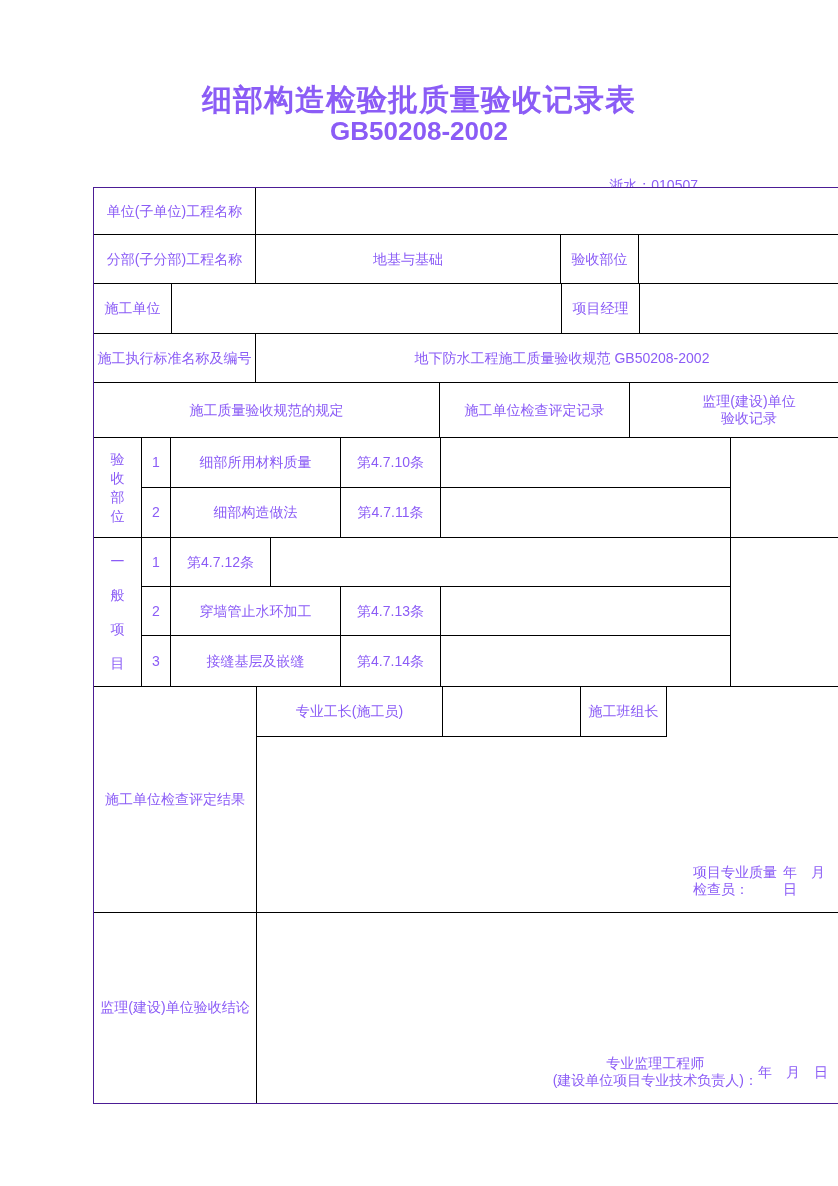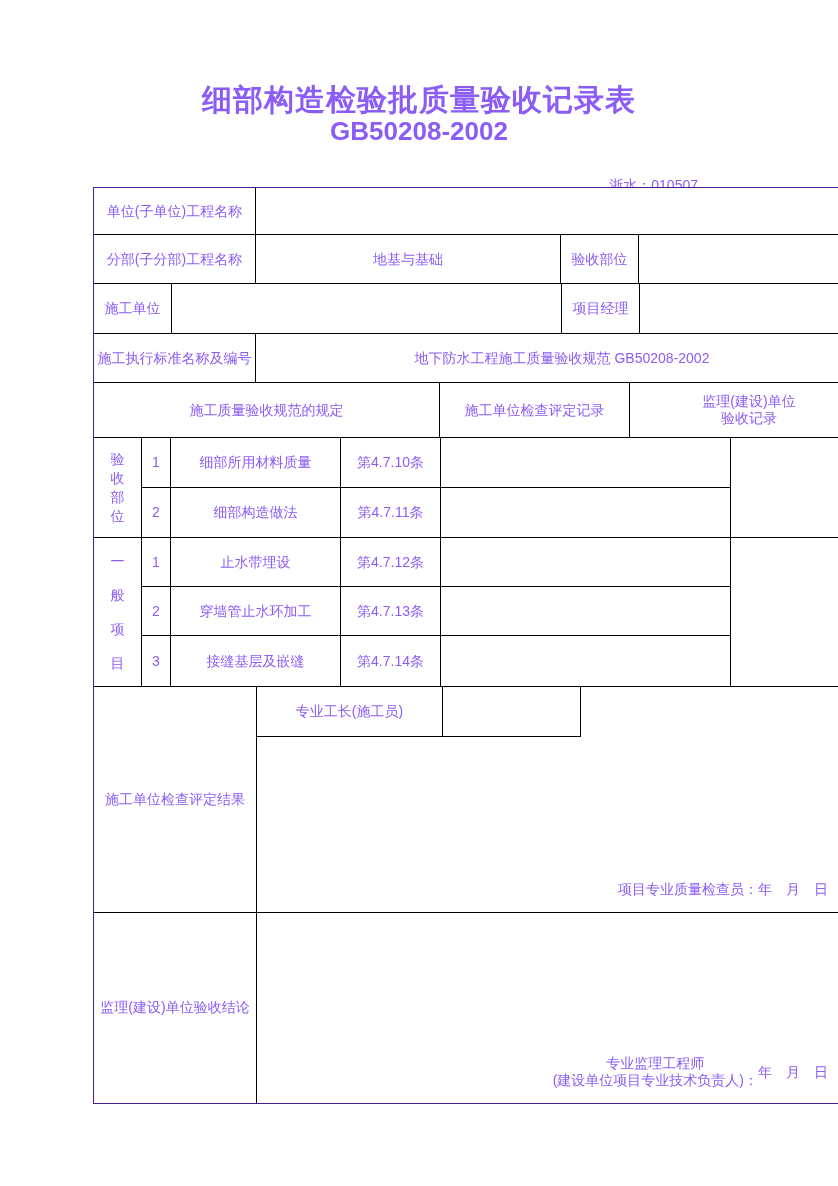--- a/index.html
+++ b/index.html
@@ -120,21 +120,20 @@
       <div class="supcol"></div>
     </div>
 
     <div class="grp">
       <div class="vcol">
         <span class="vtext vt-gen">一般项目</span>
       </div>
       <div class="gmid">
         <div class="grow h49">
           <div class="c w29">1</div>
-          <div class="c w170">止水带埋设</div>
           <div class="c w100">第4.7.12条</div>
           <div class="c flex1 keepbr"></div>
         </div>
         <div class="grow h49">
           <div class="c w29">2</div>
           <div class="c w170">穿墙管止水环加工</div>
           <div class="c w100">第4.7.13条</div>
           <div class="c flex1 keepbr"></div>
         </div>
         <div class="grow h50">
@@ -146,20 +145,21 @@
       </div>
       <div class="supcol"></div>
     </div>
 
     <div class="sec h226">
       <div class="seclabel">施工单位检查评定结果</div>
       <div class="secbody">
         <div class="subrow">
           <div class="c w186">专业工长(施工员)</div>
           <div class="c w138"></div>
+          <div class="c w86 nowrap">施工班组长</div>
           <div class="c flex1"></div>
         </div>
         <div class="resultarea"></div>
         <div class="sigline">
           <span class="datelbl">项目专业质量检查员：</span>
           <span class="datelbl">年　月　日</span>
         </div>
       </div>
     </div>
 

